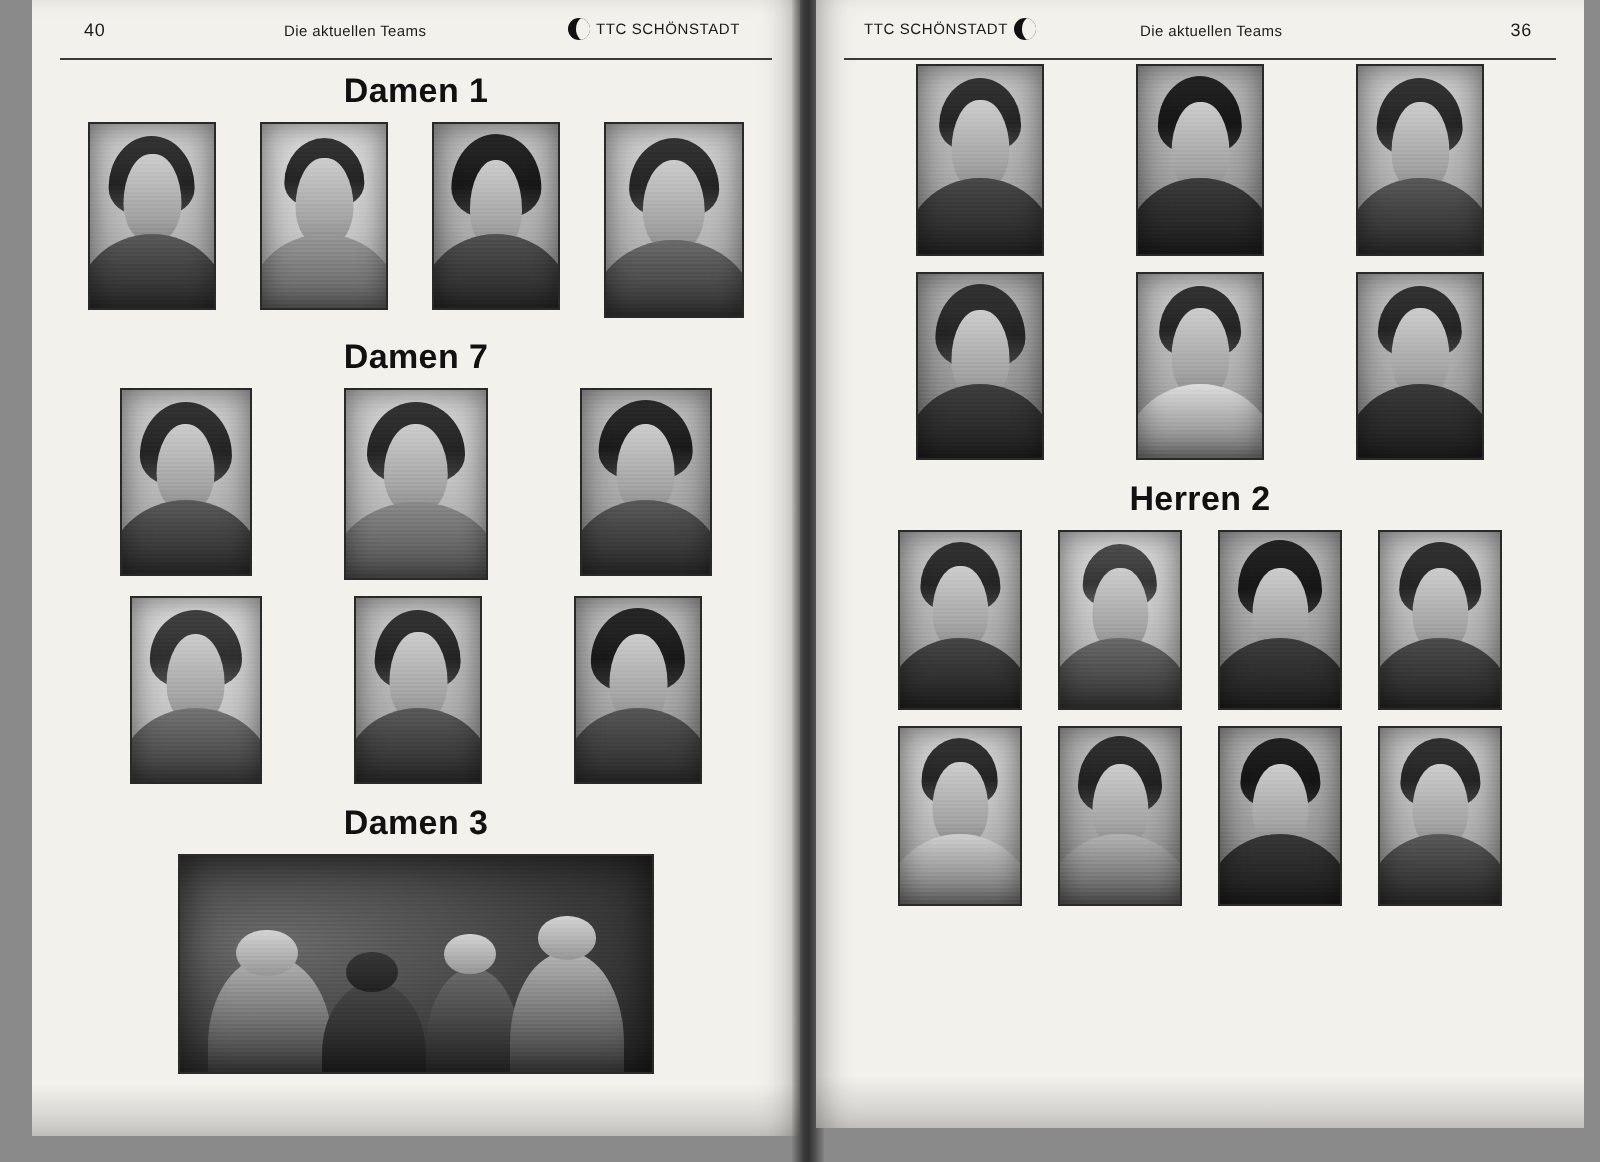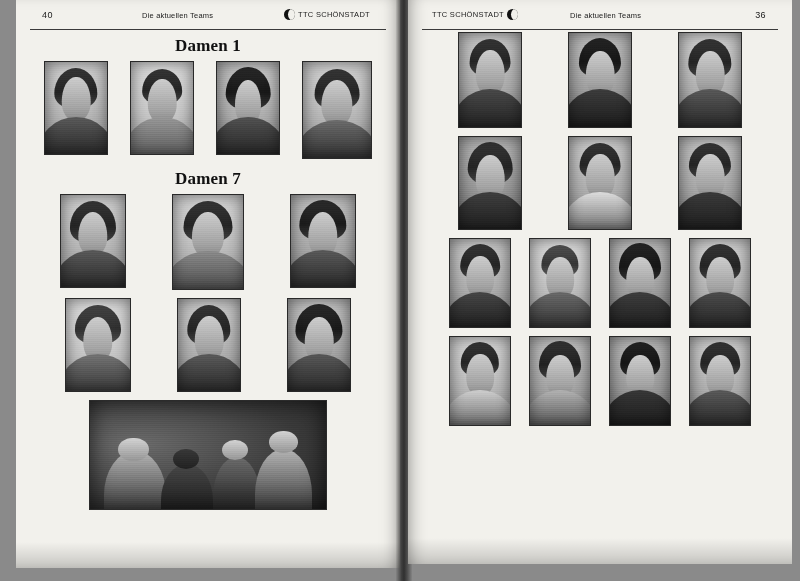--- a/index.html
+++ b/index.html
@@ -128,21 +128,20 @@
   .header.right-head .club .clubname { order: 1; }
 
   
   .section-title {
     text-align: center;
     font-weight: bold;
     font-size: 17px;
     color: #111;
     letter-spacing: 0.2px;
     margin: 6px 0 5px 0;
-    font-family: Liberation Serif, serif;
   }
   .page.right .section-title { font-size: 17px; }
 
   
   .row {
     display: flex;
     justify-content: center;
     align-items: flex-start;
     gap: 18px;
     margin-bottom: 8px;
@@ -348,20 +347,21 @@
       <div class="photo" style="width:62px;height:92px;">
         <div class="bg" style="background:radial-gradient(ellipse 120% 90% at 50% 18%, #cdcac3 0%, #a09d97 55%, #6b6864 100%);"></div>
           <div class="hair" style="top:5%;width:76%;height:46%;background:linear-gradient(to bottom,#2f2c2a,#1f1d1c 60%,#3a3734);"></div>
           <div class="head" style="top:20%;"></div>
           <div class="shoulders" style="background:linear-gradient(to bottom,#5b5752 0%,#323030 65%,#232121 100%);"></div>
           <div class="grain"></div>
           <div class="vig"></div>
       </div>
     </div>
 
+    <div class="section-title" style="margin-top:10px;">Damen 3</div>
     <div class="group-photo">
       <div class="gbg"></div>
       <div class="fig" style="left:6%;width:26%;height:64%;"></div>
       <div class="fhead" style="left:12%;top:34%;width:13%;height:22%;"></div>
       <div class="fig" style="left:30%;width:22%;height:52%;background:linear-gradient(to bottom,#4a4743 0%,#2b2927 60%,#1c1a19 100%);"></div>
       <div class="fhead" style="left:35%;top:44%;width:11%;height:19%;background:linear-gradient(to bottom,#3a3734,#24211f);"></div>
       <div class="fig" style="left:52%;width:20%;height:58%;background:linear-gradient(to bottom,#6f6b65 0%,#3a3734 60%,#232120 100%);"></div>
       <div class="fhead" style="left:56%;top:36%;width:11%;height:19%;"></div>
       <div class="fig" style="left:70%;width:24%;height:66%;"></div>
       <div class="fhead" style="left:76%;top:28%;width:12%;height:20%;"></div>
@@ -429,20 +429,21 @@
       <div class="photo" style="width:62px;height:92px;">
         <div class="bg" style="background:radial-gradient(ellipse 120% 90% at 50% 18%, #cbc8c1 0%, #a19e97 55%, #6b6865 100%);"></div>
           <div class="hair" style="top:6%;width:68%;height:40%;"></div>
           <div class="head" style="top:19%;"></div>
           <div class="shoulders" style="background:linear-gradient(to bottom,#3f3c39 0%,#242322 65%,#191818 100%);"></div>
           <div class="grain"></div>
           <div class="vig"></div>
       </div>
     </div>
 
+    <div class="section-title" style="margin-top:10px;">Herren 2</div>
     <div class="row tight" style="gap:18px;">
       <div class="photo" style="width:60px;height:88px;">
         <div class="bg" style="background:radial-gradient(ellipse 120% 90% at 50% 18%, #d1cec7 0%, #a7a49d 55%, #726f6b 100%);"></div>
           <div class="hair" style="top:6%;width:66%;height:40%;"></div>
           <div class="head" style="top:19%;"></div>
           <div class="shoulders" style="background:linear-gradient(to bottom,#4a4743 0%,#282625 65%,#1b1a19 100%);"></div>
           <div class="grain"></div>
           <div class="vig"></div>
       </div>
       <div class="photo" style="width:60px;height:88px;">

